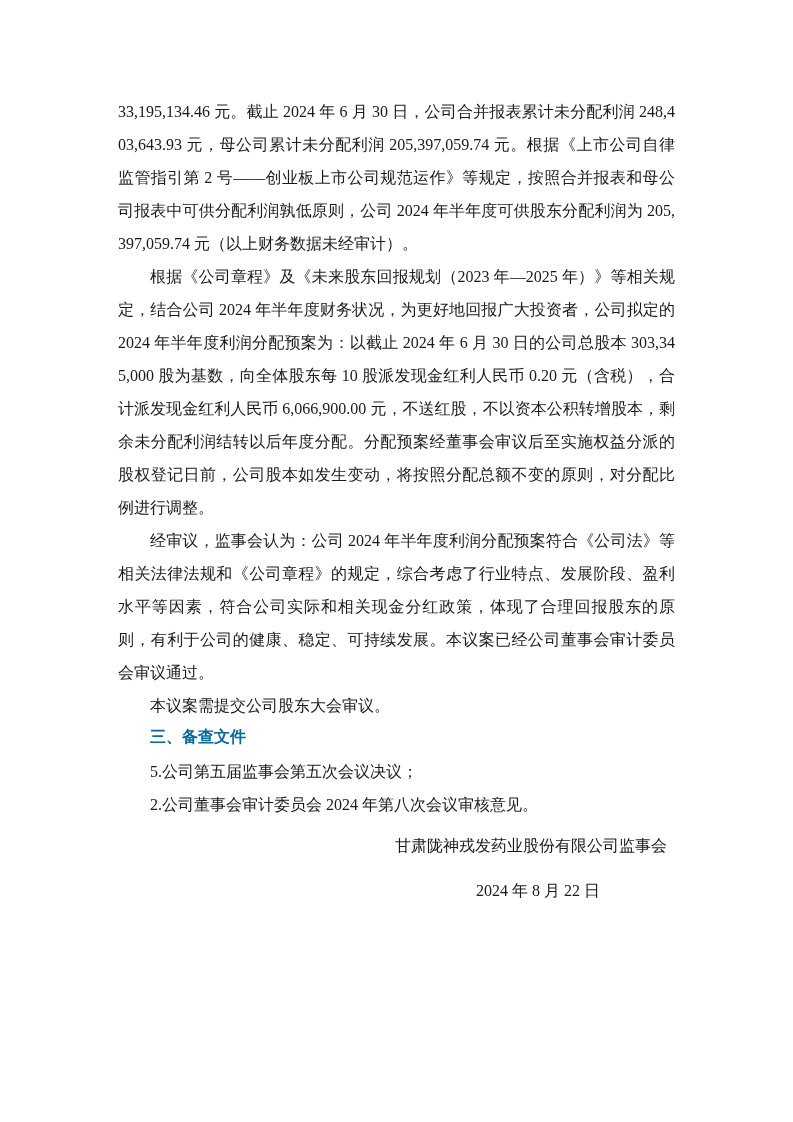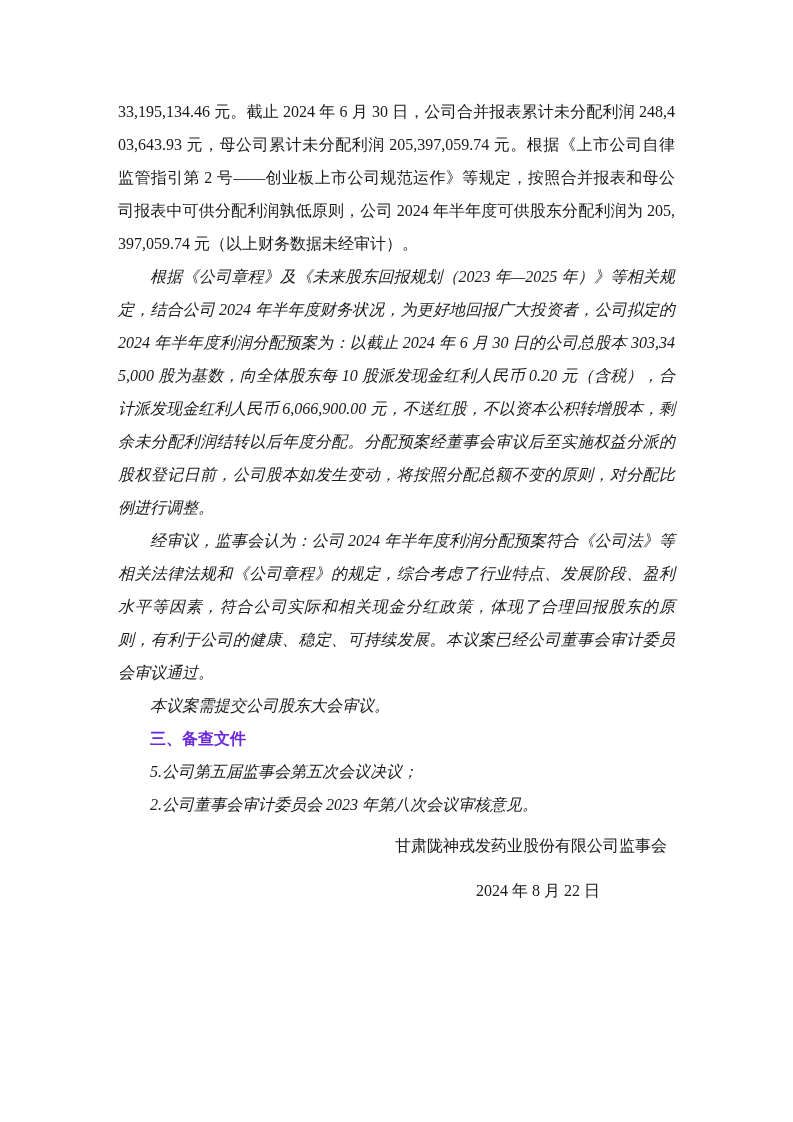--- a/index.html
+++ b/index.html
@@ -22,30 +22,29 @@
     overflow: hidden;
   }
   .para {
     margin: 0;
     text-align: justify;
     text-justify: inter-ideograph;
     word-break: break-all;
   }
   .para.indent {
     text-indent: 2em;
-    font-style: italic;
   }
   .section-heading {
     margin: 0;
     font-size: 16px;
     line-height: 33px;
     font-weight: bold;
     text-indent: 2em;
-    font-family: Liberation Sans, sans-serif;
-    color: #6d28d9;
+    font-family: Liberation Mono, monospace;
+    color: #0369a1;
   }
   .sig-company {
     margin: 8px;
     text-align: right;
     padding-right: 0px;
   }
   .sig-date {
     margin: 12px;
     text-align: right;
     padding-right: 63px;
@@ -63,20 +62,20 @@
   <p class="para indent">经审议，监事会认为：公司 2024 年半年度利润分配预案符合《公司法》等相关法律法规和《公司章程》的规定，综合考虑了行业特点、发展阶段、盈利水平等因素，符合公司实际和相关现金分红政策，体现了合理回报股东的原则，有利于公司的健康、稳定、可持续发展。本议案已经公司董事会审计委员会审议通过。</p>
 
 
 
   <p class="para indent">本议案需提交公司股东大会审议。</p>
 
   <h3 class="section-heading">三、备查文件</h3>
 
   <p class="para indent">5.公司第五届监事会第五次会议决议；</p>
 
-  <p class="para indent">2.公司董事会审计委员会 2023 年第八次会议审核意见。</p>
+  <p class="para indent">2.公司董事会审计委员会 2024 年第八次会议审核意见。</p>
 
 
   <p class="sig-company">甘肃陇神戎发药业股份有限公司监事会</p>
 
   <p class="sig-date">2024 年 8 月 22 日</p>
 
 </div>
 
 </body></html>

